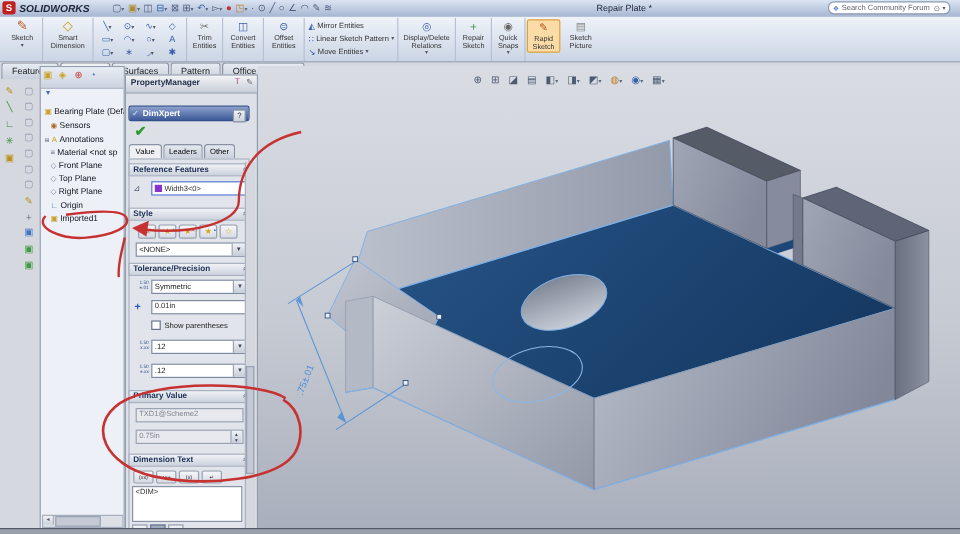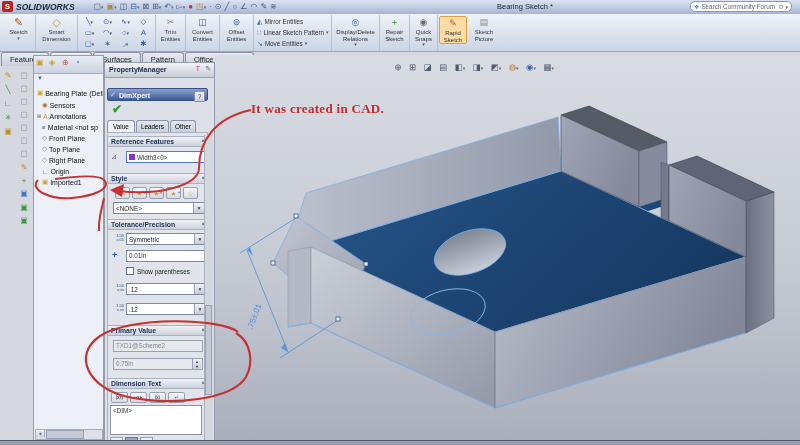--- a/index.html
+++ b/index.html
@@ -71,21 +71,21 @@
 </style>
 </head>
 <body>
 
 <div id="app">
 
   <div class="titlebar">
     <div class="logo">S</div>
     <span class="appname">SOLIDWORKS</span>
     <span class="abs" style="left:92px;top:0"><span class="tbi">▢<span class="tbc">▾</span></span><span class="tbi" style="color:#b08a30">▣<span class="tbc">▾</span></span><span class="tbi">◫</span><span class="tbi" style="color:#3b62a8">⊟<span class="tbc">▾</span></span><span class="tbi">⊠</span><span class="tbi">⊞<span class="tbc">▾</span></span><span class="tbi" style="color:#3b62a8">↶<span class="tbc">▾</span></span><span class="tbi">▻<span class="tbc">▾</span></span><span class="tbi" style="color:#c03030">●</span><span class="tbi" style="color:#c08030">◳<span class="tbc">▾</span></span><span class="tbi">·</span><span class="tbi">⊙</span><span class="tbi">╱</span><span class="tbi">○</span><span class="tbi">∠</span><span class="tbi">◠</span><span class="tbi">✎</span><span class="tbi">≋</span></span>
-    <span class="doctitle">Bearing Sketch *</span>
+    <span class="doctitle">Repair Plate *</span>
     <div class="searchbox">
       <span style="color:#5588cc;font-size:6px">❖</span>
       <span>Search Community Forum</span>
       <span style="margin-left:auto;color:#667">⊙</span>
       <span style="font-size:5px;color:#556">▾</span>
     </div>
   </div>
 
   <div class="ribbon">
     <div class="rgroup" style="width:34px">
@@ -300,21 +300,20 @@
       </g>
       <polygon points="247,250 253,256 250,247" fill="#5a95d6"></polygon>
       <polygon points="288,352 281,348 285,343" fill="#5a95d6"></polygon>
       <rect x="294" y="214" width="4" height="4" fill="#e8eef8" stroke="#2a4a7a" stroke-width="0.7"></rect>
       <rect x="271" y="261" width="4" height="4" fill="#e8eef8" stroke="#2a4a7a" stroke-width="0.7"></rect>
       <rect x="364" y="262" width="4" height="4" fill="#e8eef8" stroke="#2a4a7a" stroke-width="0.7"></rect>
       <rect x="336" y="317" width="4" height="4" fill="#e8eef8" stroke="#2a4a7a" stroke-width="0.7"></rect>
       <text transform="translate(252 330) rotate(-69)" font-size="8" fill="#4f8fd6" font-family="Liberation Sans, sans-serif">.75±.01</text>
     </svg>
 
-    <div class="note">It was created in CAD.</div>
   </div>
 
   <div class="panel" style="left:33px;top:55px;width:71px;height:390px;background:#edf0f6;overflow:hidden">
     <div class="abs" style="left:0;top:0;width:100%;height:17px;background:linear-gradient(#e8ecf3,#ccd3e0);border-bottom:1px solid #a6aebf">
       <span class="abs" style="left:2px;top:2px;font-size:8px;color:#caa32a">▣</span>
       <span class="abs" style="left:15px;top:2px;font-size:8px;color:#caa32a">◈</span>
       <span class="abs" style="left:28px;top:2px;font-size:8px;color:#cc4444">⊕</span>
       <span class="abs" style="left:41px;top:2px;font-size:8px;color:#3a7ac0">◔</span>
     </div>
     <span class="abs" style="left:3px;top:19px;font-size:6px;color:#4a6ac0">▼</span>

